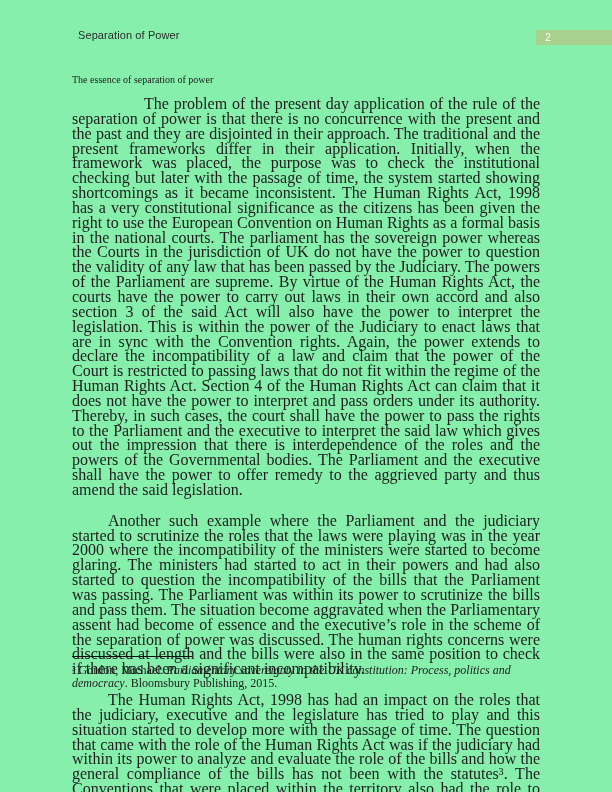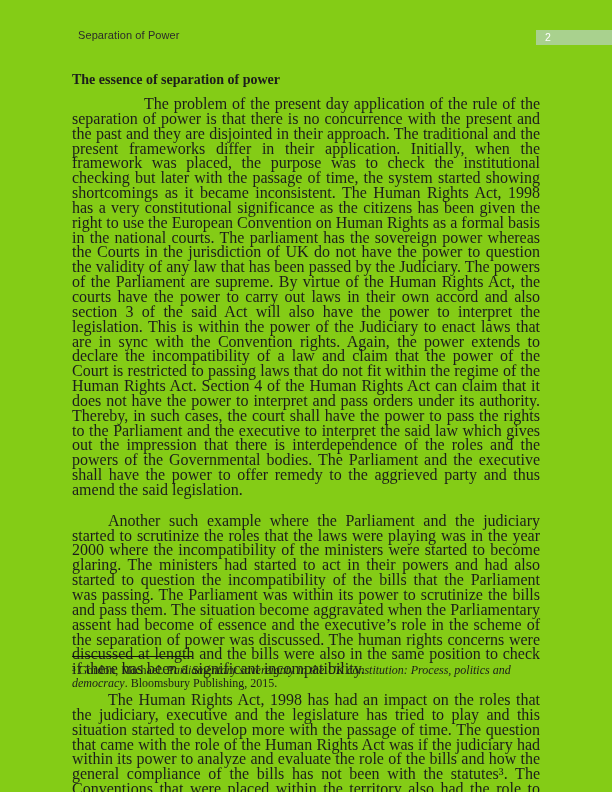--- a/index.html
+++ b/index.html
@@ -1,20 +1,20 @@
 <!DOCTYPE html>
 <html><head>
 <meta charset="utf-8">
 <style>
   html, body { margin: 0; padding: 0; background: #ffffff; }
   .page {
     position: relative;
     width: 612px;
     height: 792px;
-    background: #84cc16;
+    background: #86efac;
     font-family: "Liberation Serif", serif;
     color: #1c1c1c;
     overflow: hidden;
   }
   
   .running-header {
     position: absolute;
     top: 28px;
     left: 0;
     right: 0;
@@ -46,22 +46,22 @@
     color: #ffffff;
   }
   
   .content {
     position: absolute;
     left: 72px;
     right: 72px;
     top: 72px;
   }
   .doc-heading {
-    font-size: 14px;
-    font-weight: bold;
+    font-size: 10px;
+    font-weight: normal;
     margin: 0 0 10px 0;
     line-height: 15px;
   }
   .doc-heading.second { margin-top: 10px; }
   .body-para {
     font-size: 16px;
     line-height: 14.85px;
     text-align: justify;
     margin: 0 0 8px 0;
   }

